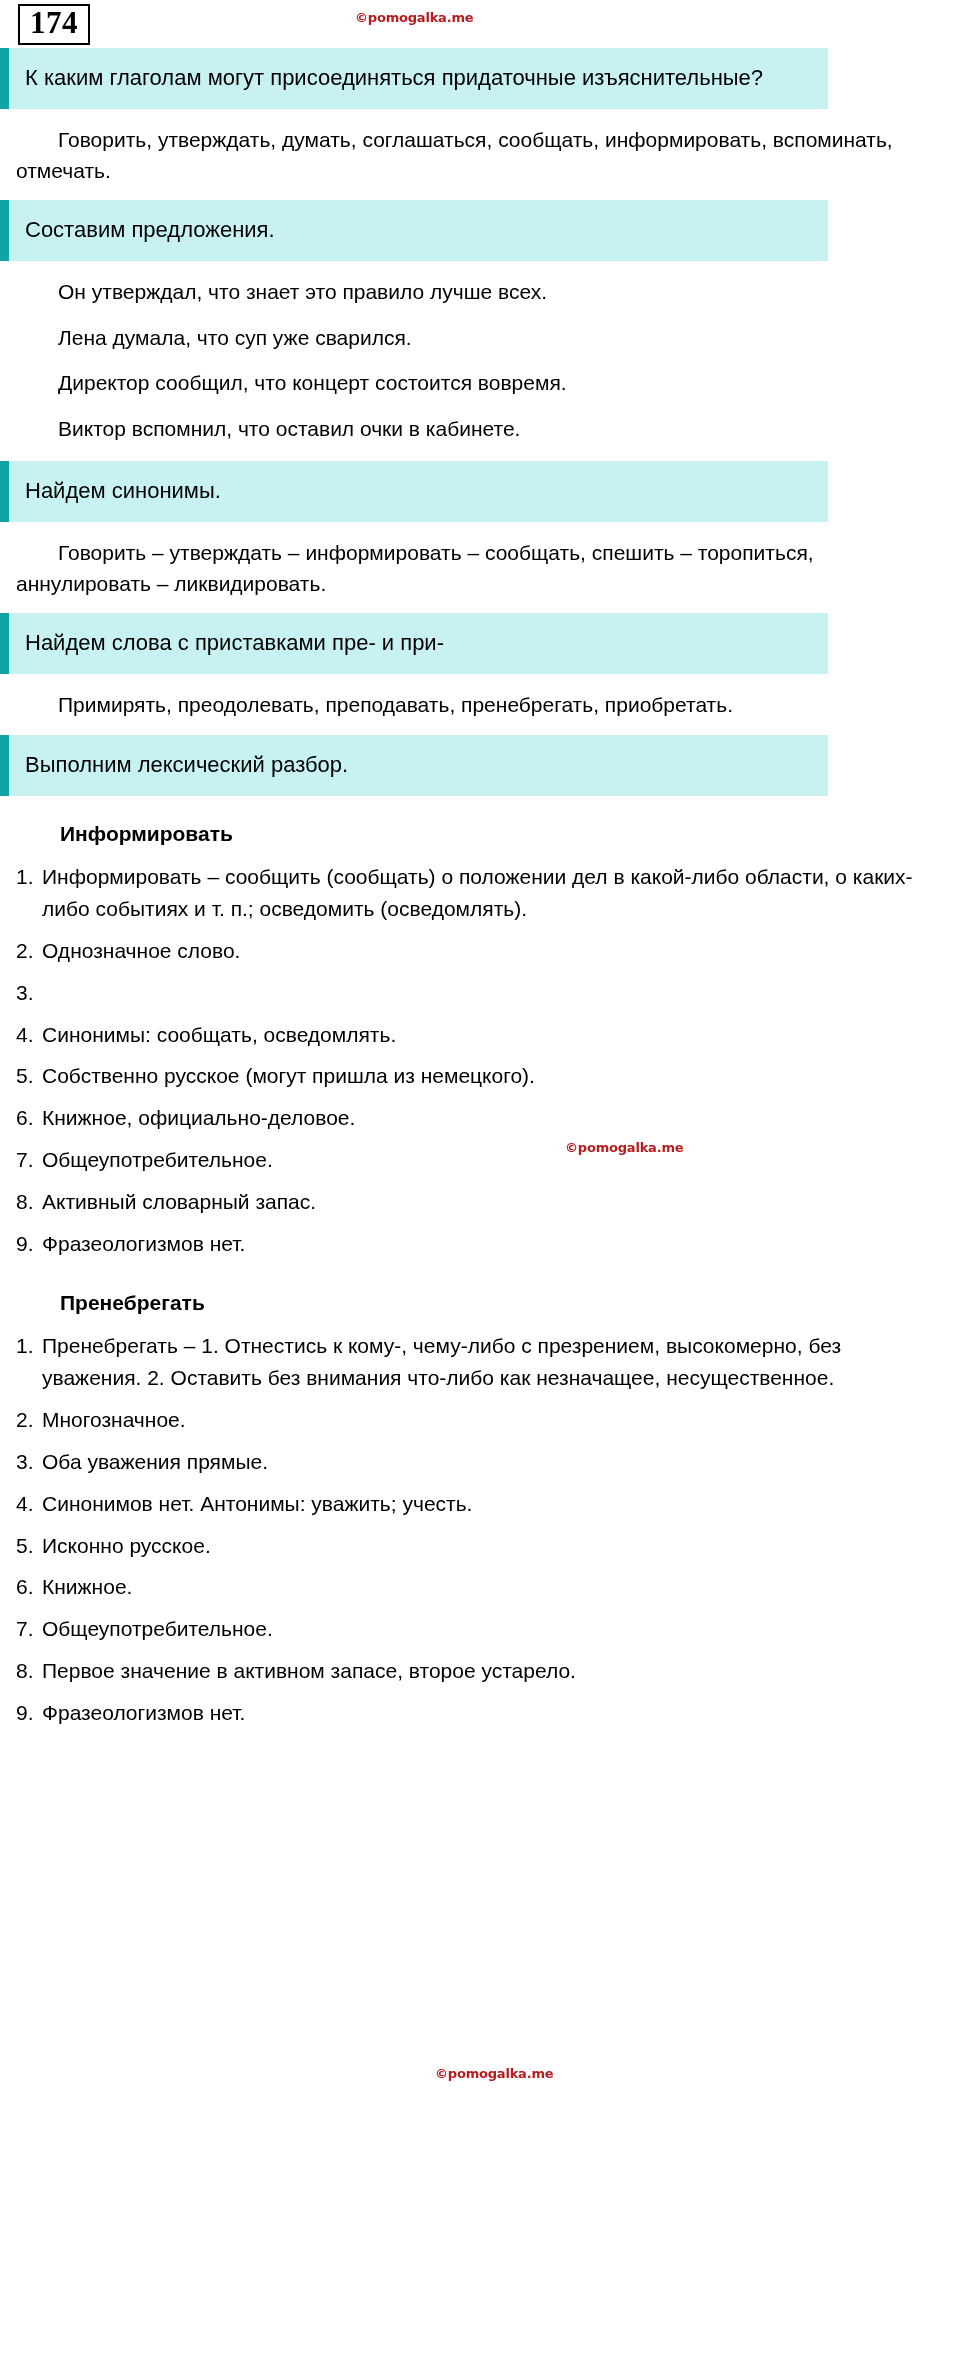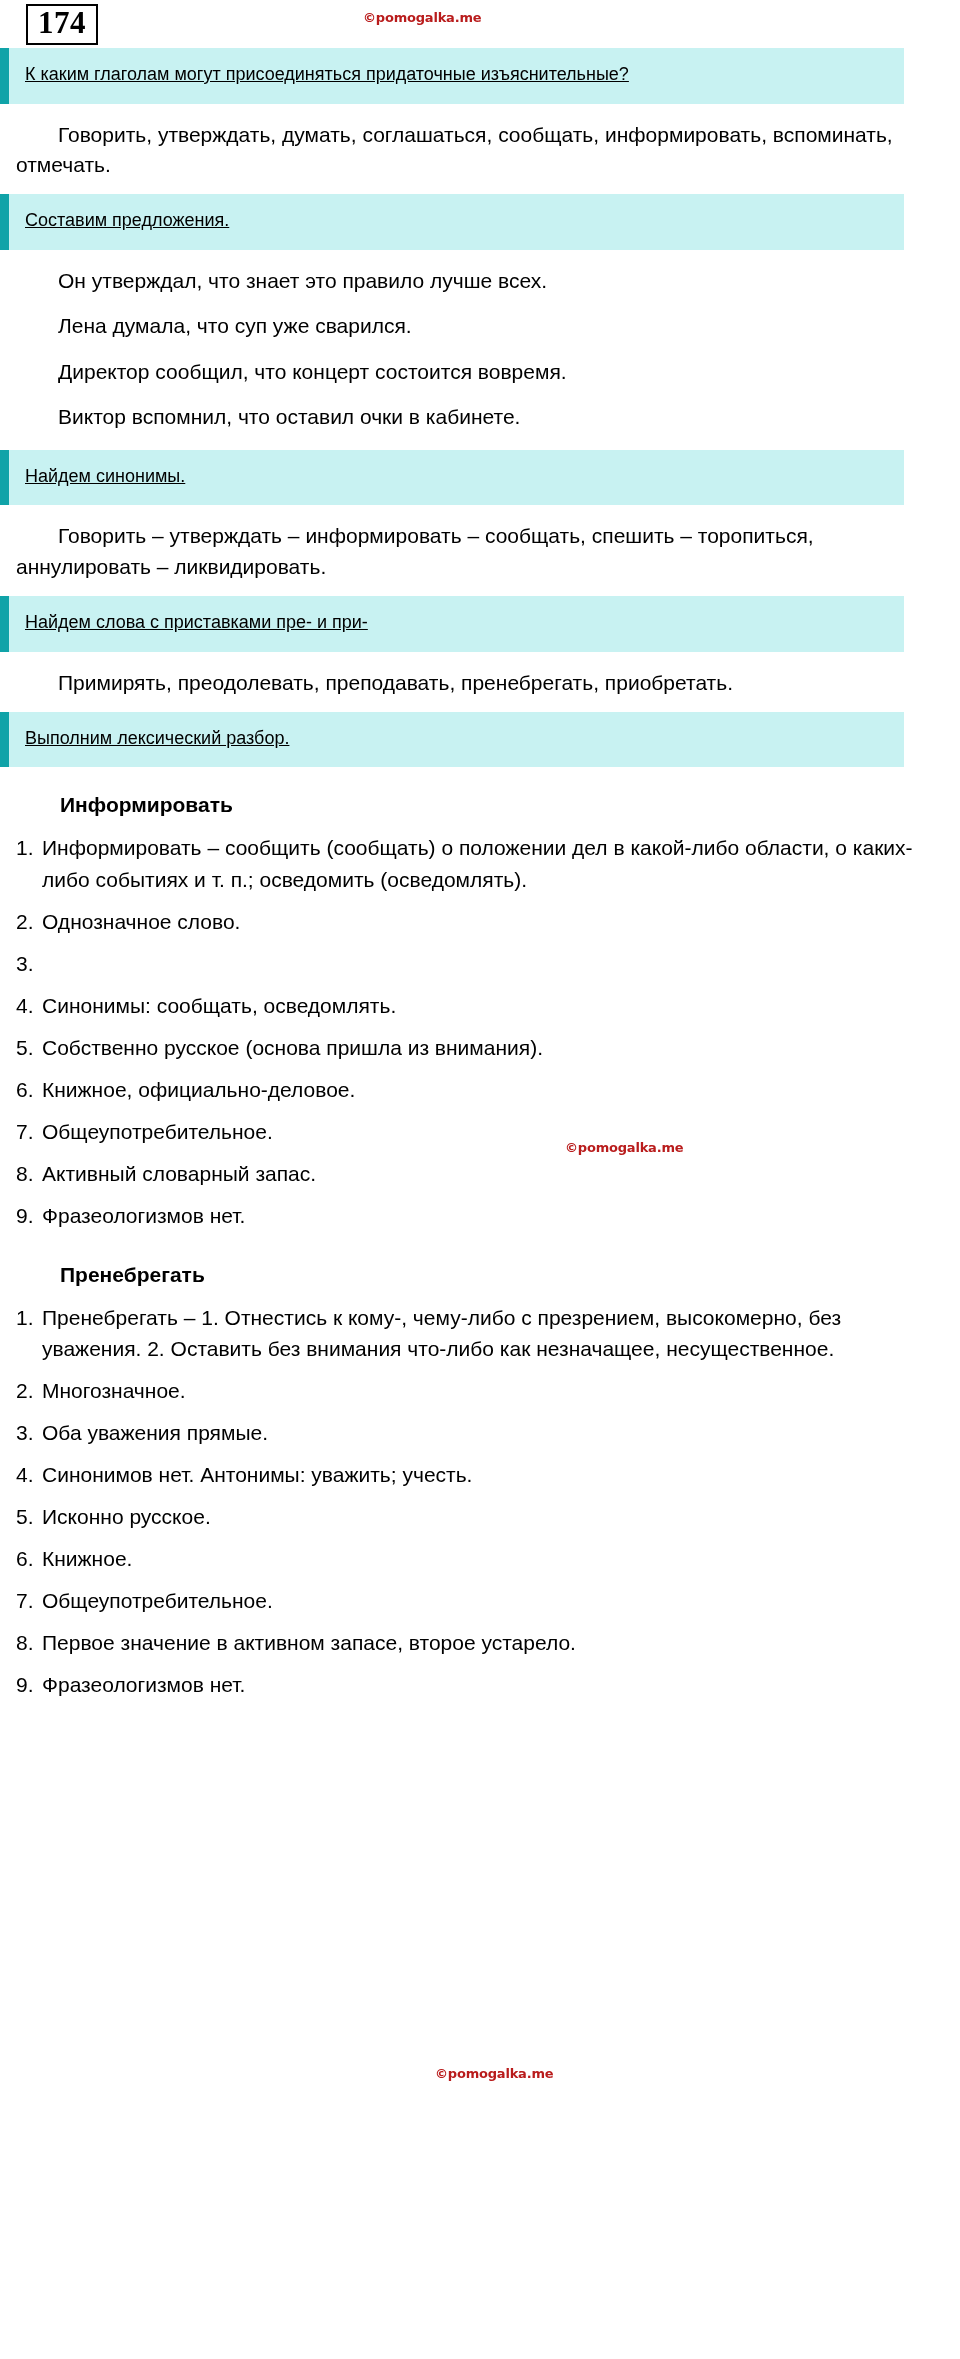--- a/index.html
+++ b/index.html
@@ -19,21 +19,20 @@
     width: 960px;
     position: relative;
     box-sizing: border-box;
   }
 
   
   .header {
     height: 48px;
     position: relative;
     display: block;
-    margin-left: 8px;
   }
   .task-number {
     position: absolute;
     left: 18px;
     top: 4px;
     border: 2px solid #000;
     padding: 1px 10px 3px 10px;
     font-size: 31px;
     font-weight: 700;
     line-height: 1.05;
@@ -63,24 +62,23 @@
     left: 435px;
     top: 2066px;
   }
 
   
   .band {
     background: #c8f2f2;
     border-left: 9px solid #10a3a8;
     box-sizing: border-box;
     padding: 14px 16px 16px 16px;
-    font-size: 18px;
+    font-size: 22px;
     line-height: 1.42;
-    width: 904px;
-    text-decoration: underline;
+    width: 828px;
   }
 
   
   .para {
     font-size: 21px;
     line-height: 1.45;
     padding: 16px 22px 14px 16px;
     text-indent: 42px;
     box-sizing: border-box;
   }
@@ -177,21 +175,21 @@
         </li>
       <li>
           <span class="lex-num">3.</span>
         </li>
       <li>
           <span class="lex-num">4.</span>
           <span class="lex-text">Синонимы: сообщать, осведомлять.</span>
         </li>
       <li>
           <span class="lex-num">5.</span>
-          <span class="lex-text">Собственно русское (основа пришла из внимания).</span>
+          <span class="lex-text">Собственно русское (могут пришла из немецкого).</span>
         </li>
       <li>
           <span class="lex-num">6.</span>
           <span class="lex-text">Книжное, официально-деловое.</span>
         </li>
       <li>
           <span class="lex-num">7.</span>
           <span class="lex-text">Общеупотребительное.</span>
         </li>
       <li>

